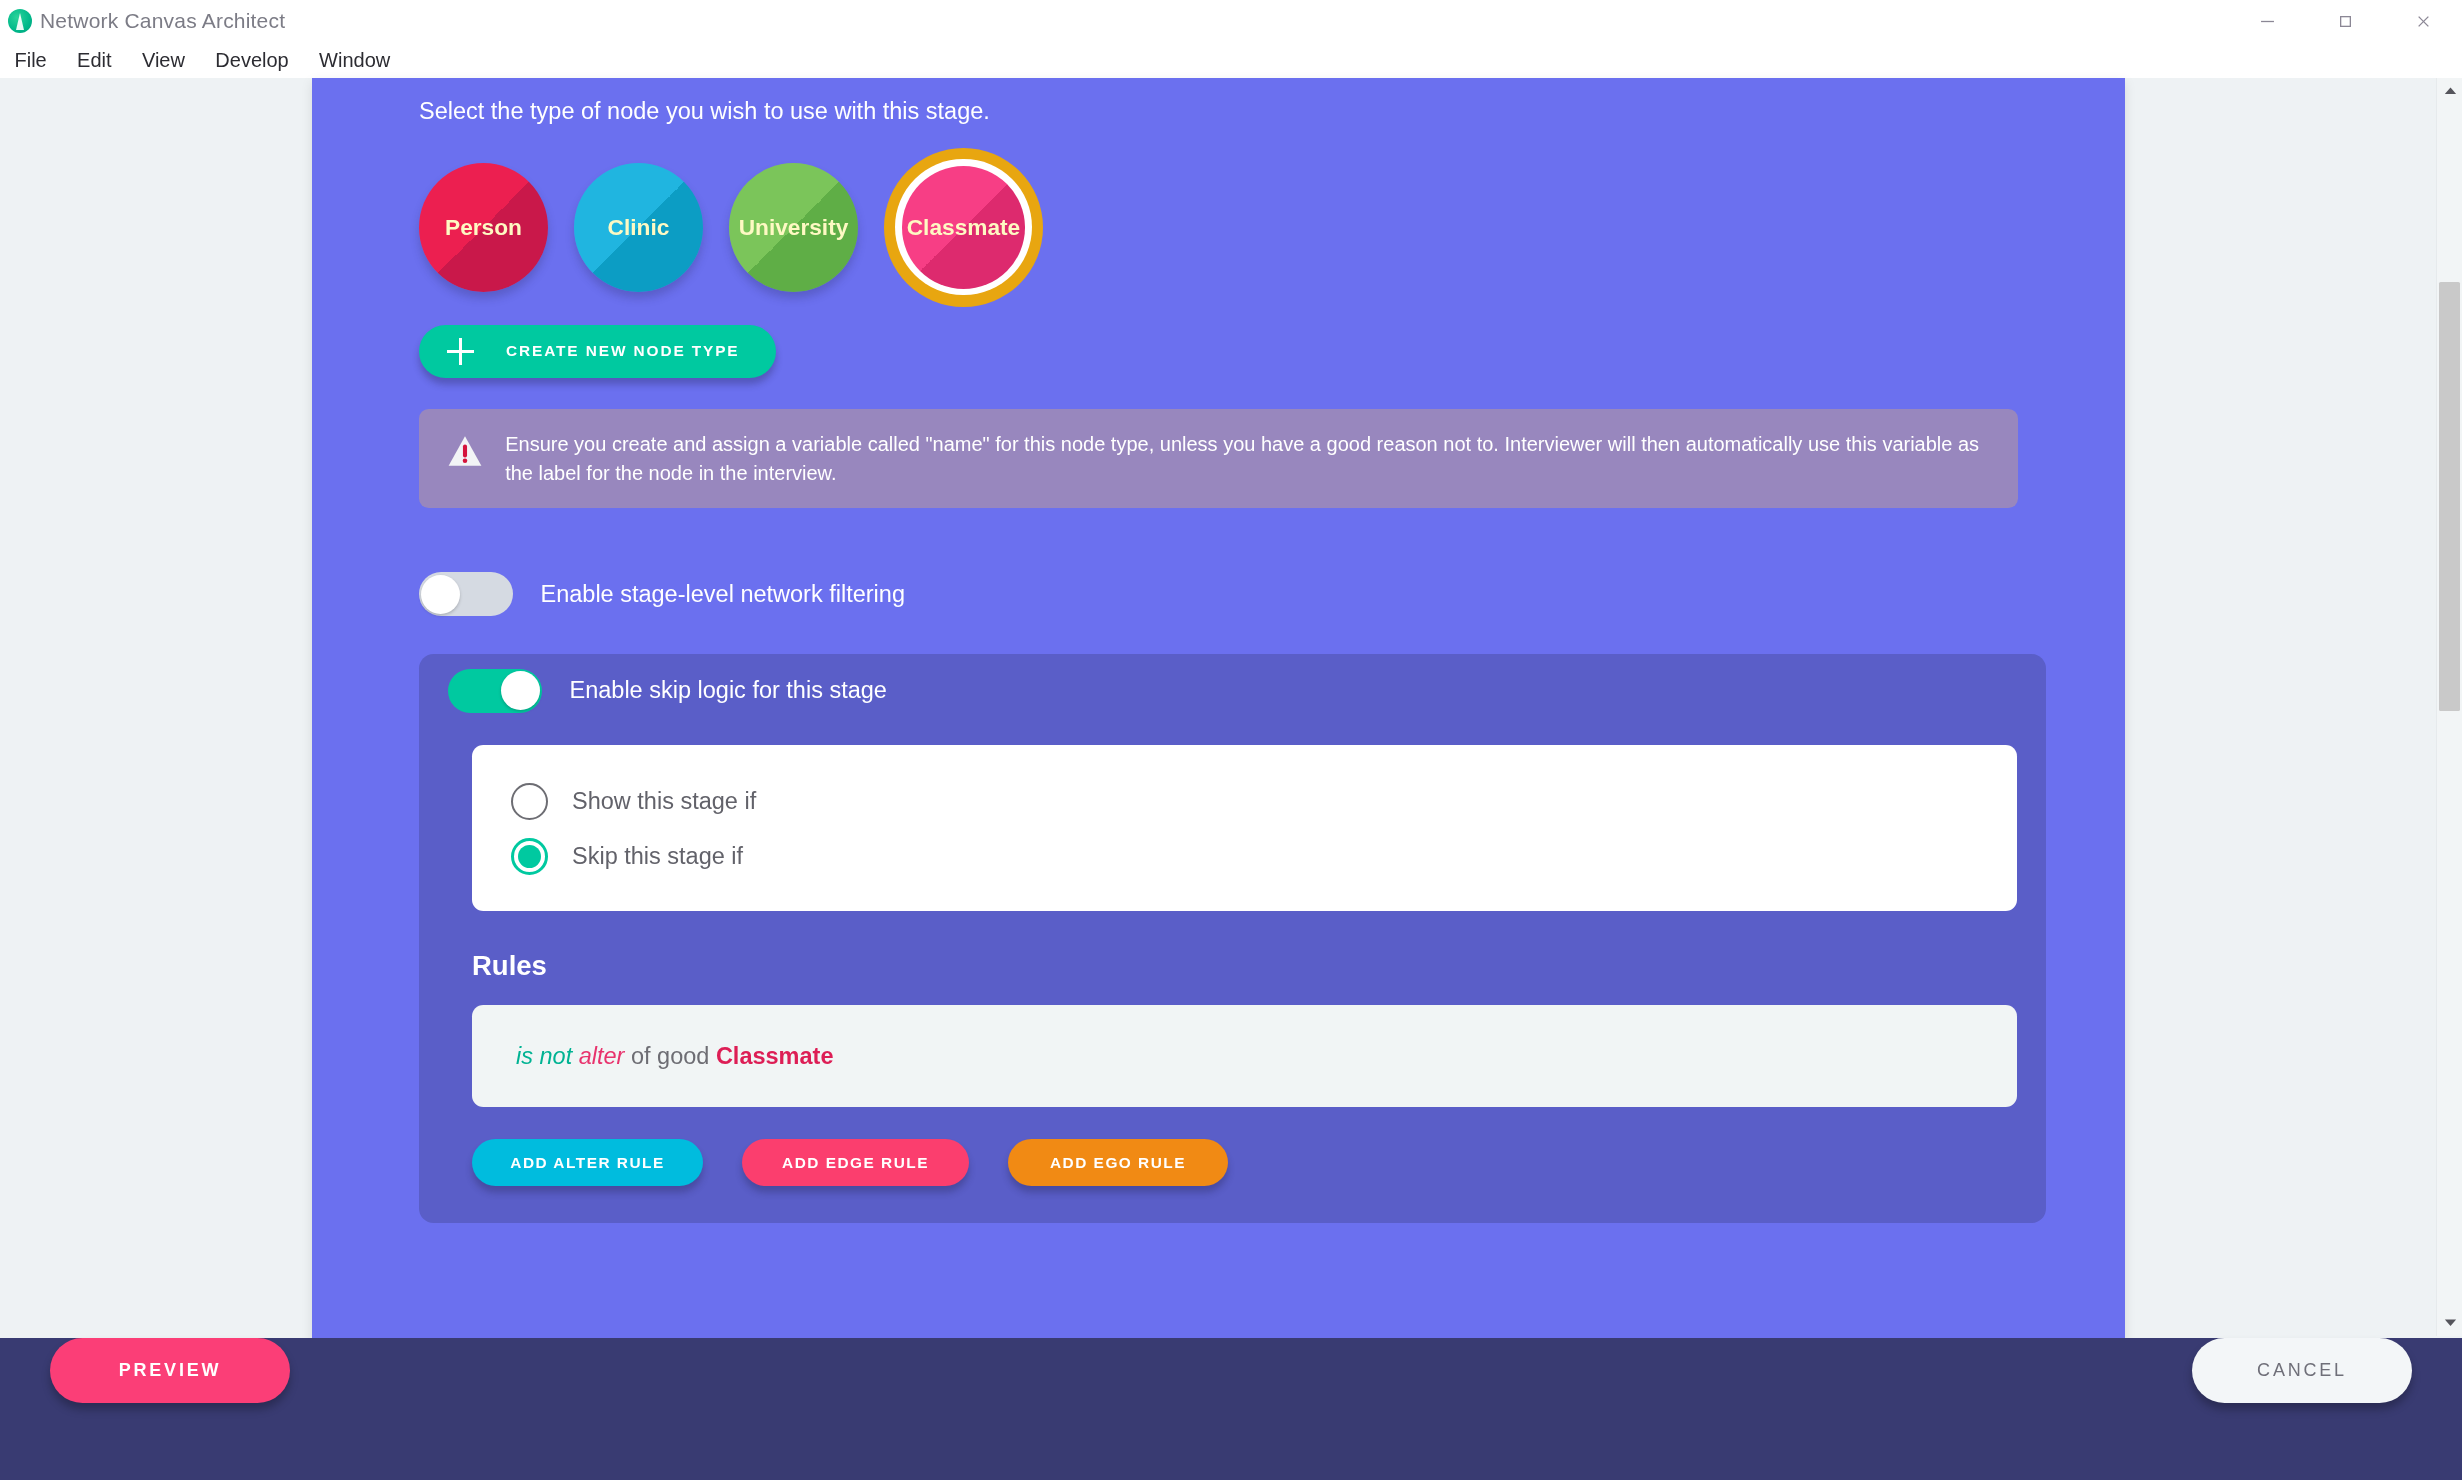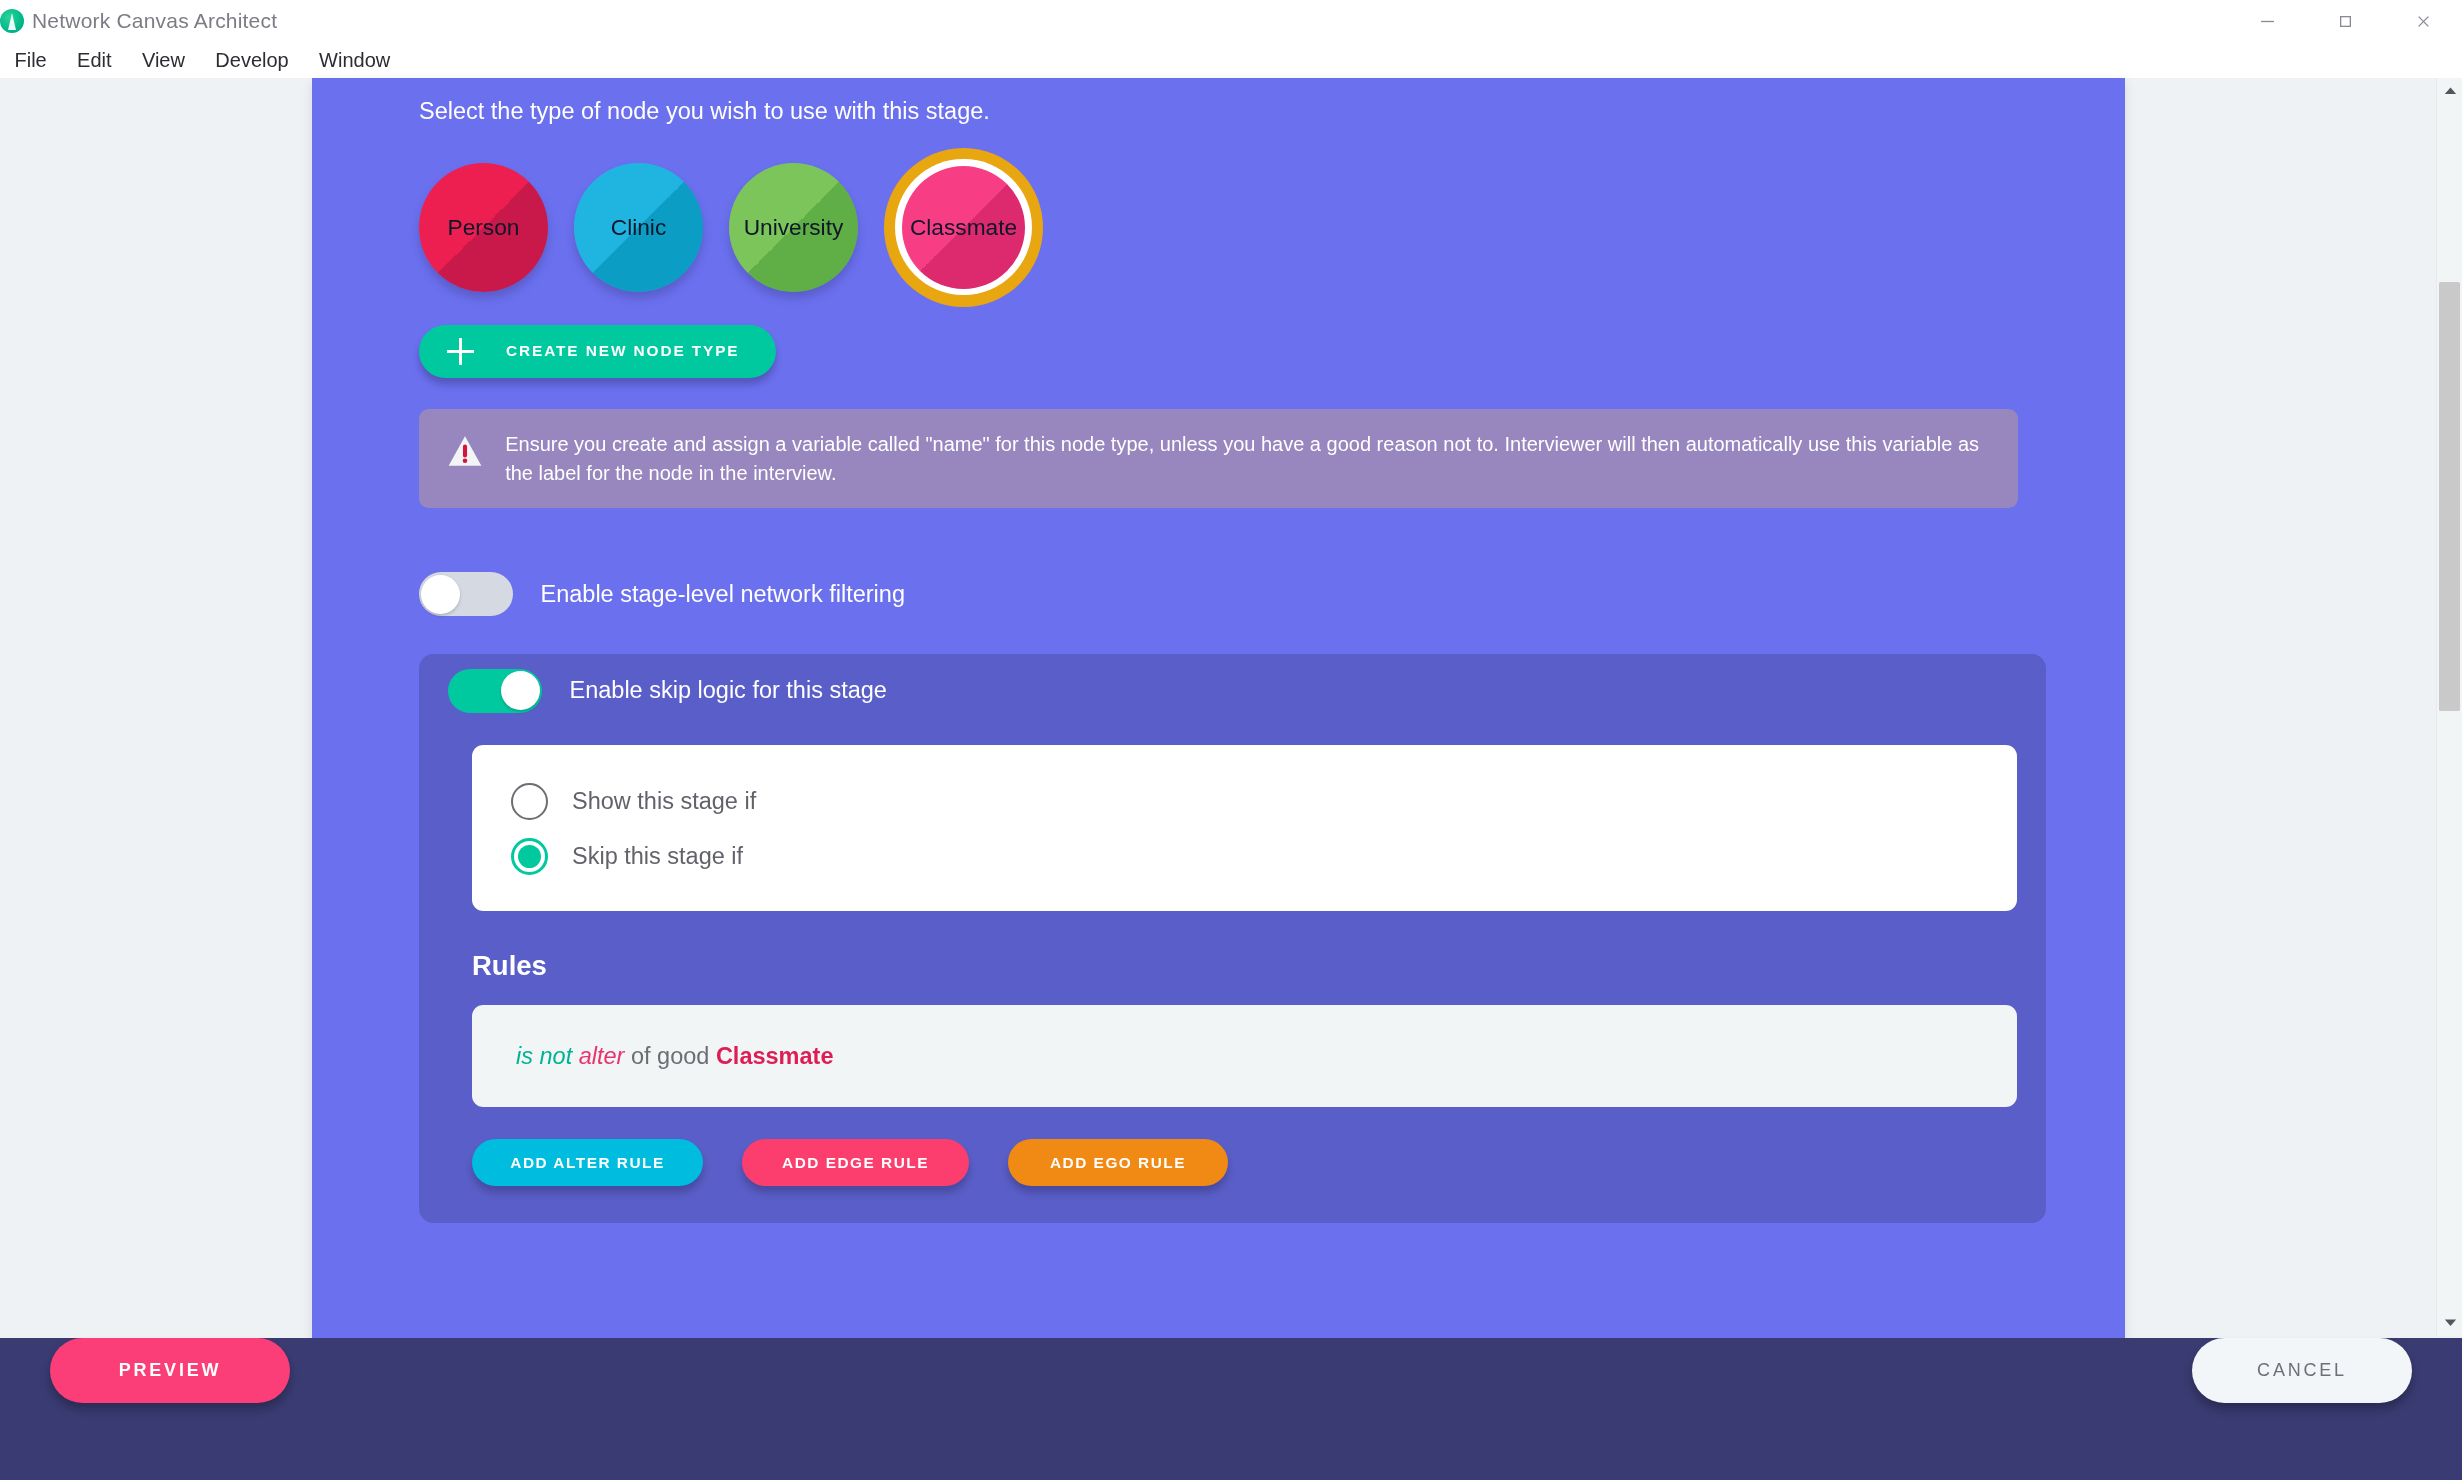--- a/index.html
+++ b/index.html
@@ -11,20 +11,21 @@
     font-family: "Liberation Sans", sans-serif;
     background: #eef2f4;
   }
 
   
   .titlebar {
     height: 42px;
     background: #ffffff;
     display: flex;
     align-items: center;
+    padding-left: 8px;
     position: relative;
   }
   .app-logo {
     width: 24px; height: 24px;
     border-radius: 50%;
     background: radial-gradient(circle at 38% 35%, #2ad39a 0%, #00b88a 60%, #009e78 100%);
     position: relative;
     flex: 0 0 auto;
     margin-right: 8px;
   }
@@ -136,23 +137,24 @@
     border-radius: 50%;
     position: relative;
     display: flex; align-items: center; justify-content: center;
     flex: 0 0 auto;
     box-shadow: 0 6.5px 8px rgba(40,40,90,.25);
     overflow: hidden;
   }
   .node .node-label {
     position: relative;
     z-index: 3;
-    color: #0f172a;
+    color: #fef9c3;
     font-size: 22.7px;
     white-space: nowrap;
+    font-weight: bold;
   }
   .node::before {
     content: "";
     position: absolute;
     inset: 0;
     background: linear-gradient(135deg,
         var(--c-light) 0%, var(--c-light) 50%,
         var(--c-dark)  50%, var(--c-dark) 100%);
     z-index: 1;
   }

